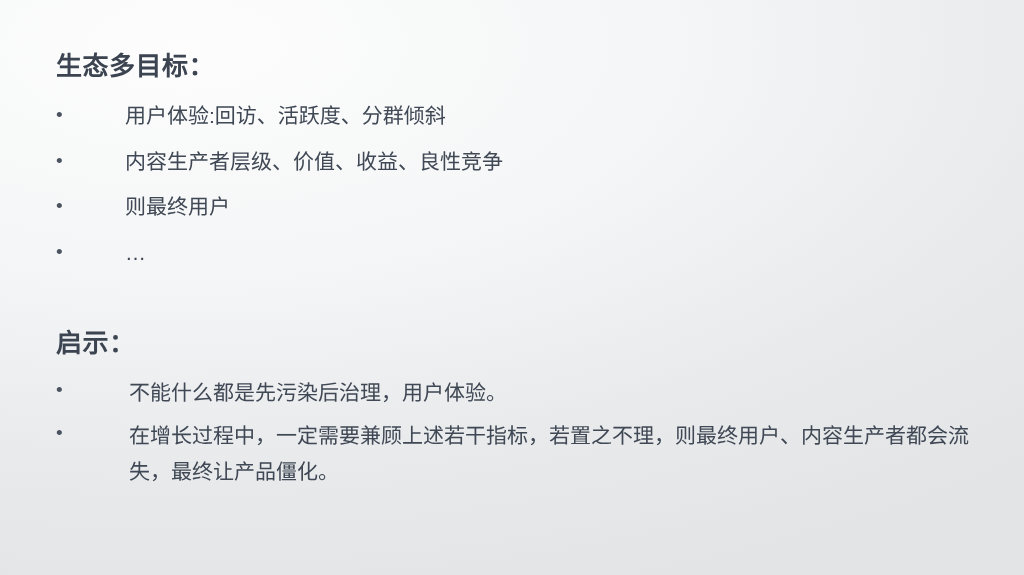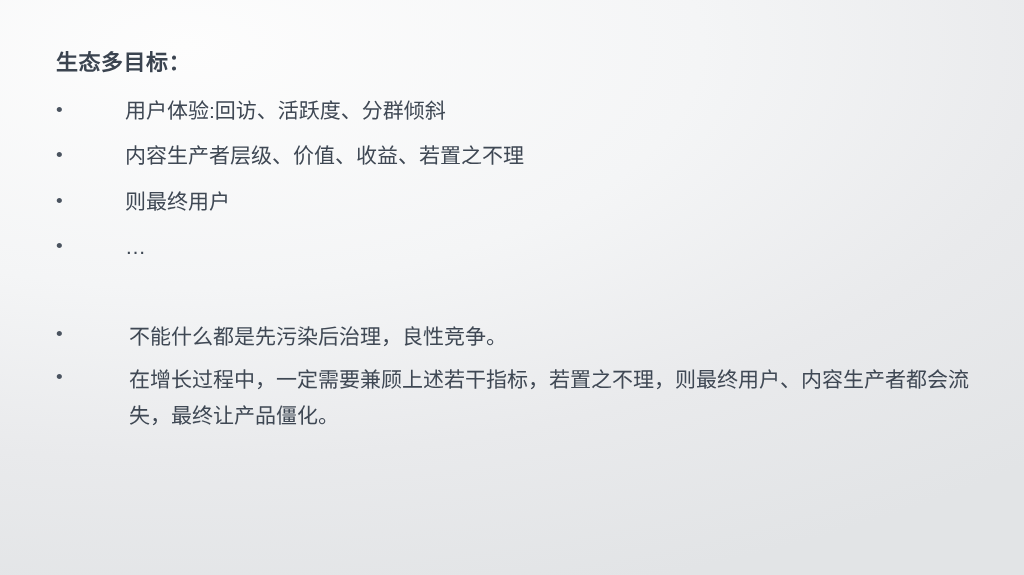--- a/index.html
+++ b/index.html
@@ -22,21 +22,21 @@
       radial-gradient(120% 100% at 18% 8%, #fdfdfd 0%, #f4f5f6 42%, #e9eaec 72%, #e2e4e6 100%);
     color: #3a4450;
   }
   .content {
     position: absolute;
     left: 56px;
     top: 48px;
     right: 20px;
   }
   .section-heading {
-    font-size: 22px;
+    font-size: 26px;
     font-weight: bold;
     color: #3b4450;
     letter-spacing: 0.5px;
     margin: 0 0 16px 0;
     line-height: 1.4;
   }
   .bullet-list {
     list-style: none;
     margin: 0;
     padding: 0;
@@ -91,39 +91,40 @@
 
     <h2 class="section-heading">生态多目标：</h2>
 
     <ul class="bullet-list group-one">
       <li class="bullet-item">
         <span class="bullet-dot">•</span>
         <span class="bullet-text">用户体验:回访、活跃度、分群倾斜</span>
       </li>
       <li class="bullet-item">
         <span class="bullet-dot">•</span>
-        <span class="bullet-text">内容生产者层级、价值、收益、若置之不理</span>
+        <span class="bullet-text">内容生产者层级、价值、收益、良性竞争</span>
       </li>
       <li class="bullet-item">
         <span class="bullet-dot">•</span>
         <span class="bullet-text">则最终用户</span>
       </li>
       <li class="bullet-item">
         <span class="bullet-dot">•</span>
         <span class="bullet-text">…</span>
       </li>
     </ul>
 
     <div class="spacer-block"></div>
 
+    <h2 class="section-heading heading-two">启示：</h2>
 
     <ul class="bullet-list group-two">
       <li class="bullet-item">
         <span class="bullet-dot">•</span>
-        <span class="bullet-text">不能什么都是先污染后治理，良性竞争。</span>
+        <span class="bullet-text">不能什么都是先污染后治理，用户体验。</span>
       </li>
       <li class="bullet-item">
         <span class="bullet-dot">•</span>
         <span class="bullet-text">在增长过程中，一定需要兼顾上述若干指标，若置之不理，则最终用户、内容生产者都会流失，最终让产品僵化。</span>
       </li>
     </ul>
 
   </div>
 </div>
 

